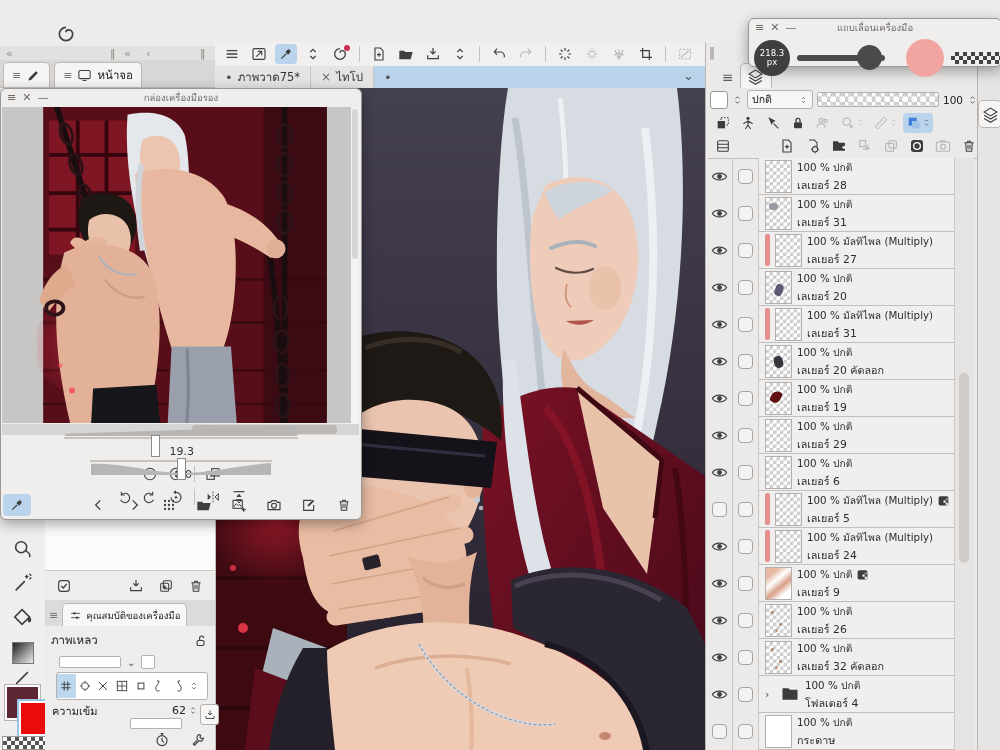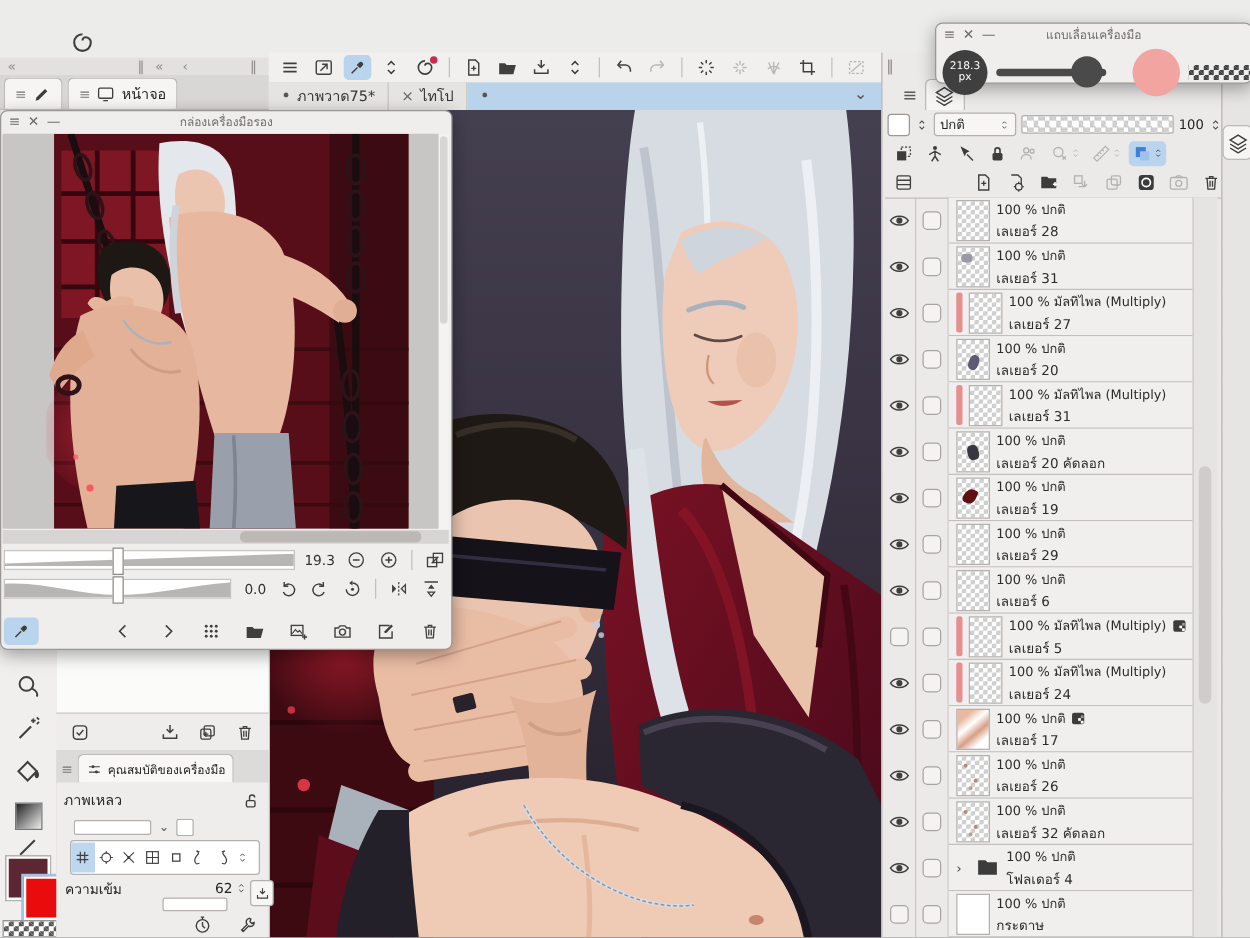--- a/index.html
+++ b/index.html
@@ -116,21 +116,21 @@
   .fwin .title{height:17px;display:flex;align-items:center;gap:6px;padding:0 6px;font-size:9.5px;color:#6e6b69;position:relative;}
   .fwin .title .t{position:absolute;left:0;right:0;text-align:center;}
   .wbtn{color:#6e6b69;font-size:11px;z-index:2;}
   #subview{left:0px;top:88px;width:360px;height:430px;}
   #svimg{position:absolute;left:1px;top:18px;width:349px;height:316px;background:#c7c6c5;overflow:hidden;}
   #svimg svg{position:absolute;left:35px;top:0;}
   #svvs{position:absolute;left:350px;top:18px;width:8px;height:316px;background:#f4f3f2;}
   #svvs .thumb{position:absolute;left:1px;top:2px;width:6px;height:150px;background:#d8d6d4;border-radius:3px;}
   #svhs{position:absolute;left:1px;top:335px;width:357px;height:11px;background:#d7d5d3;}
   #svhs .thumb{position:absolute;left:190px;top:1px;width:145px;height:9px;background:#bbb8b6;border-radius:4px;}
-  .svrow{position:absolute;left:2px;width:356px;height:22px;display:flex;align-items:center;gap:6px;font-size:11px;color:#333;}
+  .svrow{position:absolute;left:2px;width:356px;height:22px;display:flex;align-items:center;gap:6px;font-size:11px;color:#333;flex-direction:column;}
   .track{position:relative;height:14px;background:#fff;border:1px solid #c6c3c1;}
   .track .fillwedge{position:absolute;left:0;bottom:2px;width:100%;height:10px;background:#b8b6b4;clip-path:polygon(0 78%,100% 0,100% 100%,0 100%);}
   .track .wave{position:absolute;inset:0;}
   .track .handle{position:absolute;top:-3px;width:7px;height:20px;background:#fff;border:1px solid #8d8a88;}
   #svbottom{position:absolute;left:2px;top:404px;width:356px;height:24px;display:flex;align-items:center;gap:9px;}
   #svbottom .pick{width:28px;height:22px;background:#b9d4ec;border-radius:4px;display:flex;align-items:center;justify-content:center;}
   
   #tslider{left:748px;top:18px;width:252px;height:47px;}
   #ts-size{position:absolute;left:5px;top:21px;width:36px;height:36px;background:#3f3f3f;border-radius:50%;color:#fff;display:flex;flex-direction:column;align-items:center;justify-content:center;font-size:8.5px;line-height:9px;}
   #ts-track{position:absolute;left:48px;top:36px;width:88px;height:6px;background:#4a4a4a;border-radius:3px;}
@@ -1072,21 +1072,21 @@
           </div>
           <div class="lcontent">
             <span class="lthumb skin"></span>
             <div class="ltxt">
               <div class="ltop">
                 <span style="overflow: hidden; text-overflow: clip; white-space: nowrap;">100 %  ปกติ</span>
                 <svg class="ic badge" viewBox="0 0 24 24" style="width: 13px; height: 13px;">
                   <use href="#sy-badge-alpha"></use>
                 </svg>
               </div>
-              <div class="lname">เลเยอร์ 17</div>
+              <div class="lname">เลเยอร์ 9</div>
             </div>
             <span class="hmbr">≡</span>
           </div>
         </div>
         <div class="lrow">
           <div class="eyec">
             <svg class="ic" viewBox="0 0 24 24" style="width: 17px; height: 17px;">
               <use href="#sy-eye"></use>
             </svg>
           </div>

